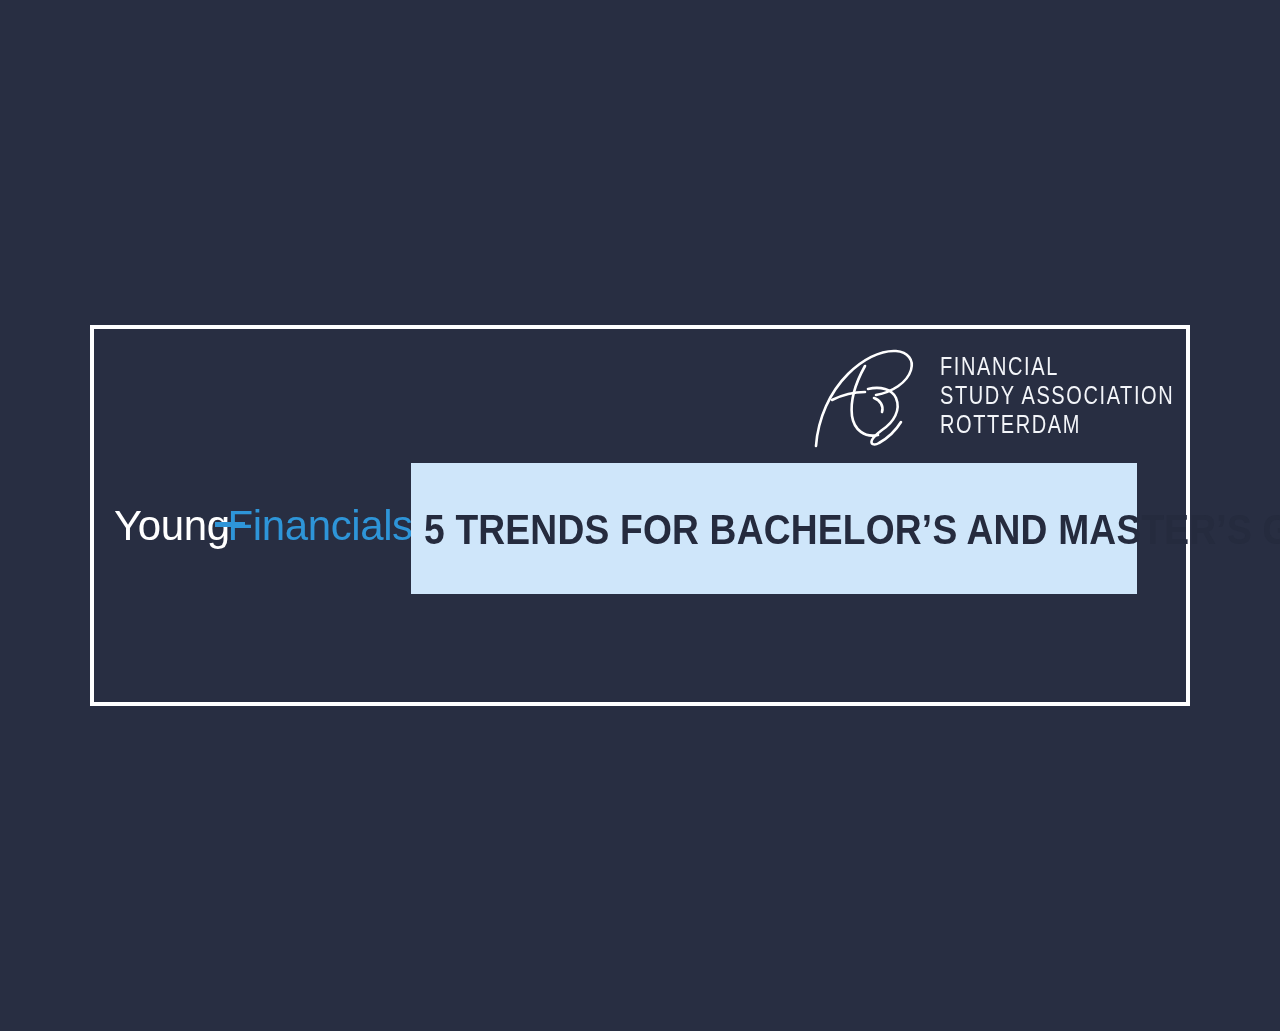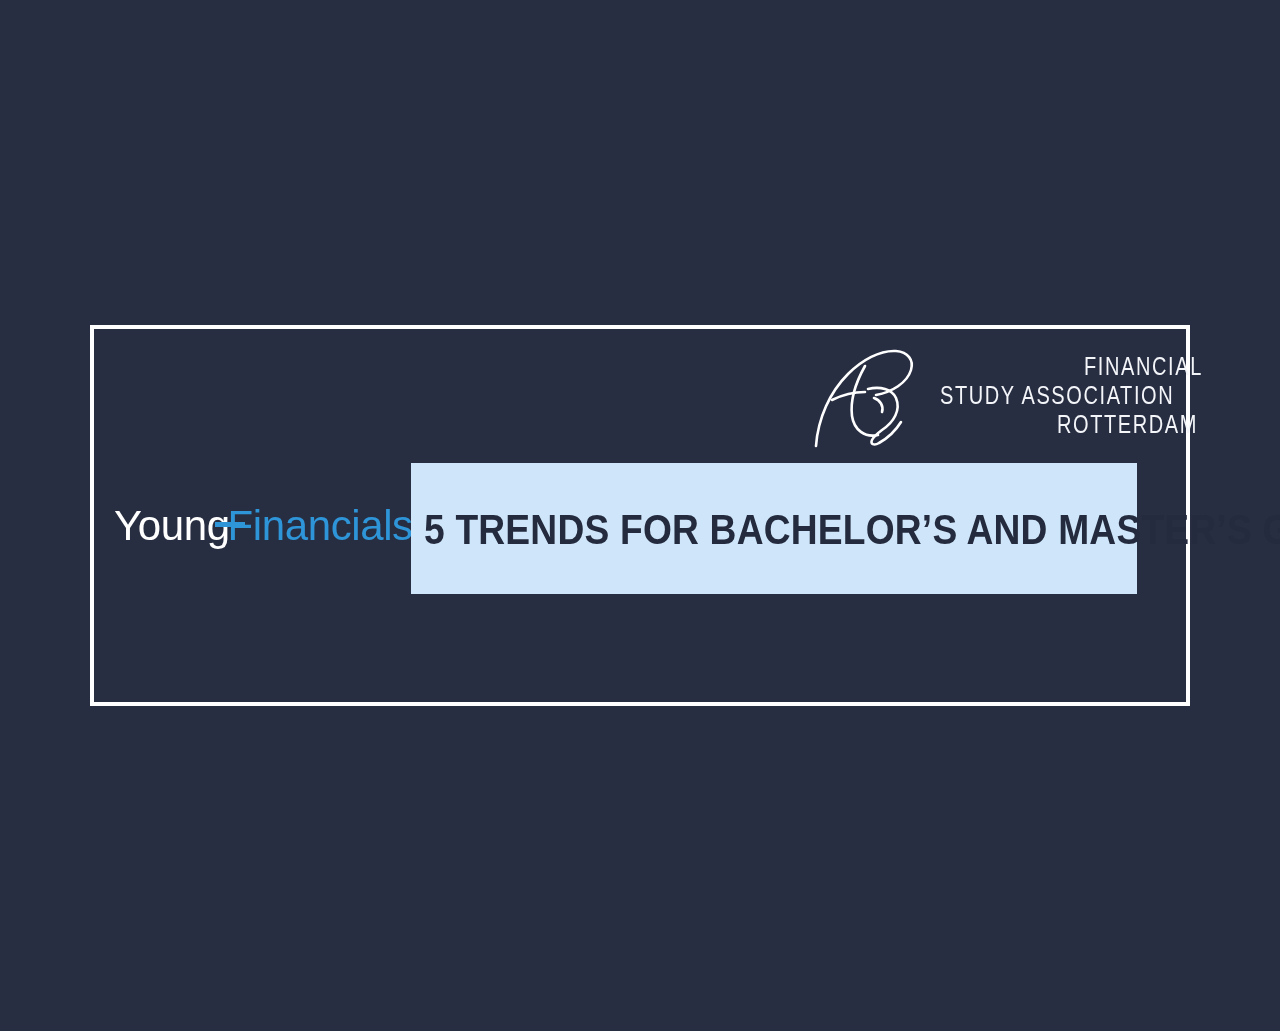--- a/index.html
+++ b/index.html
@@ -48,21 +48,20 @@
     width: 116px;
     height: 108px;
     flex: 0 0 auto;
   }
   #fsr-words {
     display: flex;
     flex-direction: column;
     justify-content: center;
     gap: 2px;
     padding-bottom: 2px;
-    align-items: flex-end;
   }
   .fsr-line {
     color: #F3F5F9;
     font-family: "Liberation Sans Narrow", "Liberation Sans", sans-serif;
     font-size: 25px;
     line-height: 27px;
     font-weight: 400;
     letter-spacing: 2.0px;
     transform: scaleX(0.80);
     transform-origin: left center;

